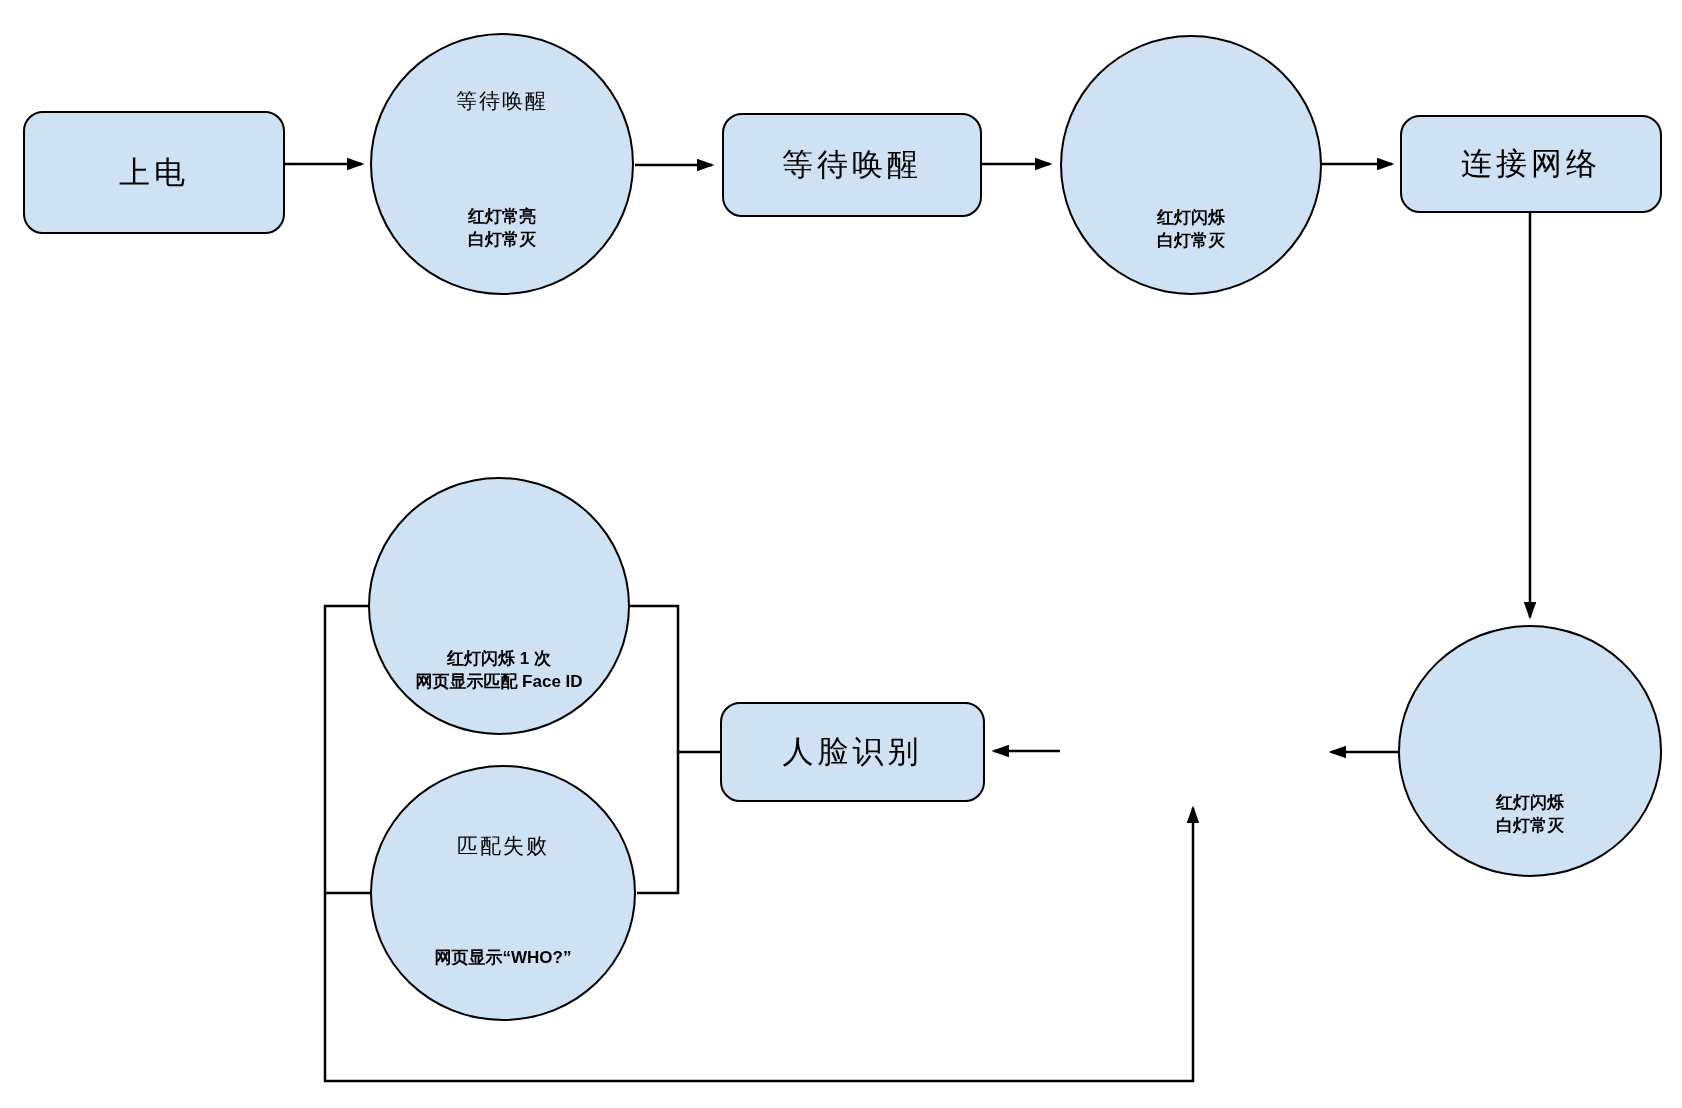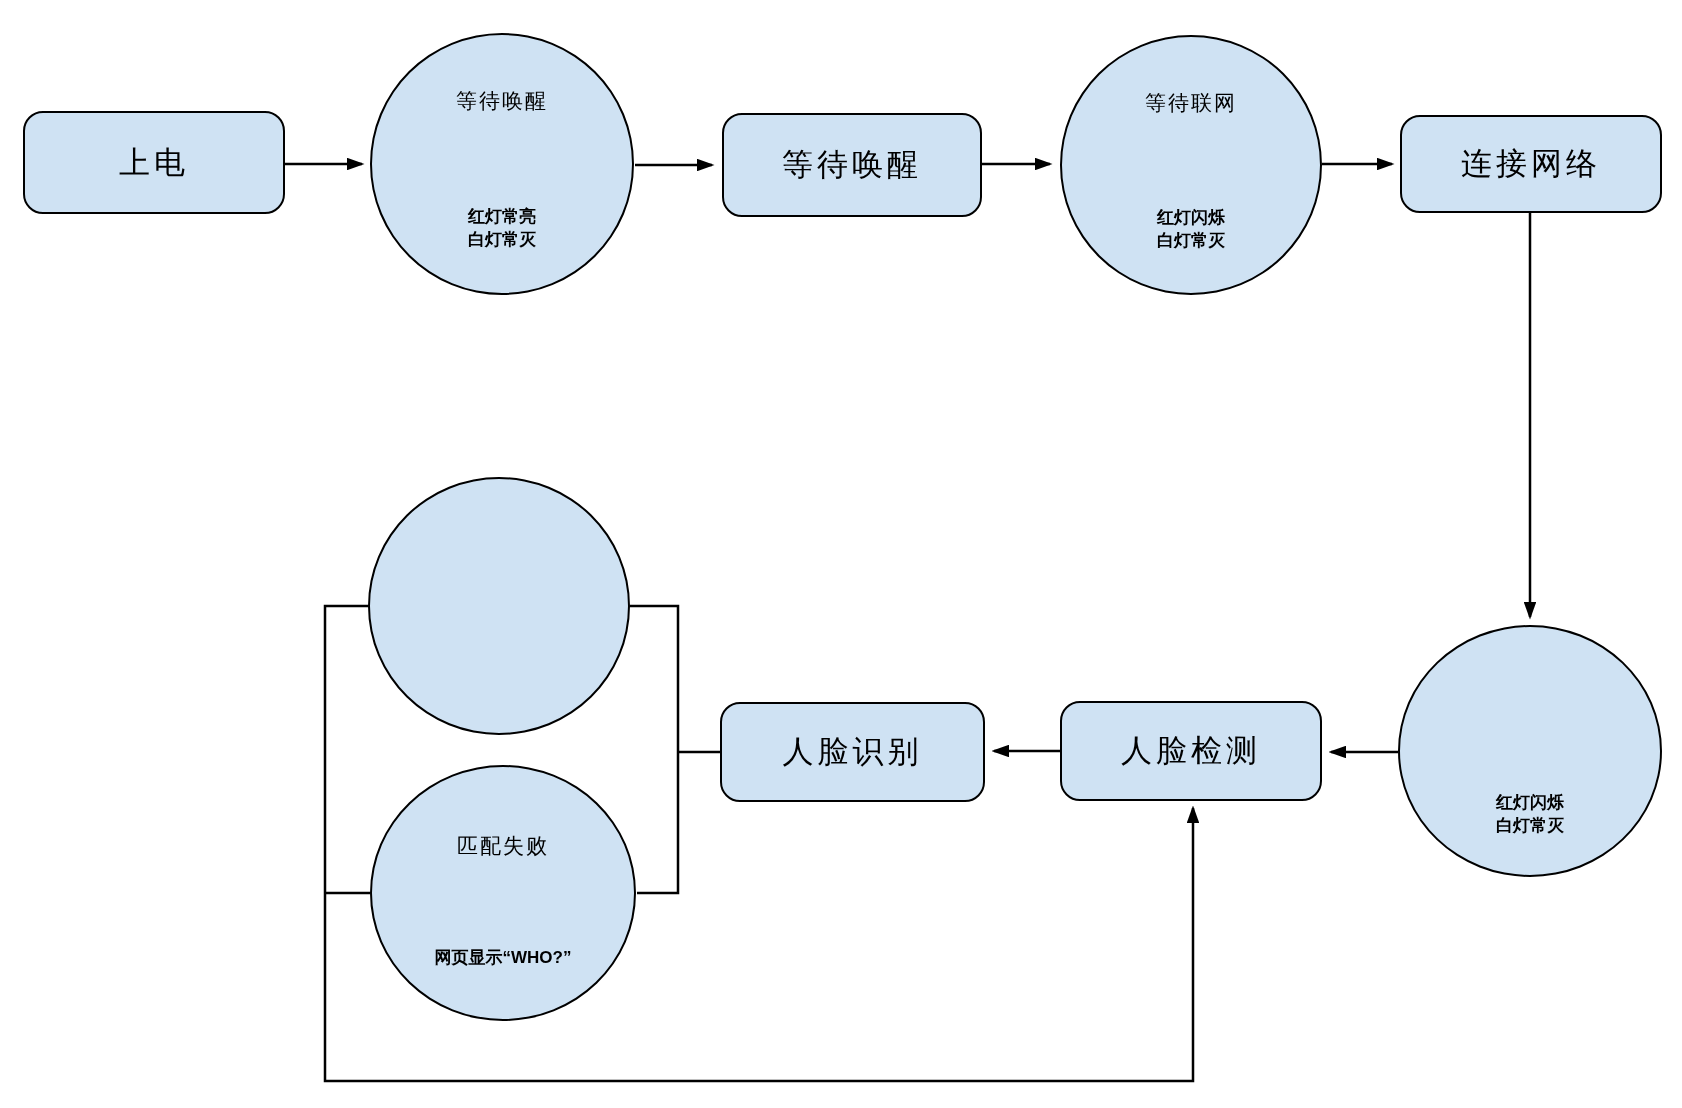--- a/index.html
+++ b/index.html
@@ -67,64 +67,64 @@
       <path d="M1530,213 V617" marker-end="url(#arrow)"></path>
       <path d="M1398,752 H1331" marker-end="url(#arrow)"></path>
       <path d="M1060,751 H994" marker-end="url(#arrow)"></path>
       <path d="M720,752 H678"></path>
       <path d="M630,606 H678 V893 H637"></path>
       <path d="M370,893 H325"></path>
       <path d="M368,606 H325 V1081 H1193 V808" marker-end="url(#arrow)"></path>
     </g>
   </svg>
 
-  <div class="node rect" style="left:23px;top:111px;width:262px;height:103px">
+  <div class="node rect" style="left:23px;top:111px;width:262px;height:123px">
     <span class="rect-label">上电</span>
   </div>
 
   <div class="node circle" style="left:370px;top:33px;width:264px;height:262px">
     <div class="c-title">等待唤醒</div>
     <div class="c-sub">
       <span>红灯常亮</span>
       <span>白灯常灭</span>
     </div>
   </div>
 
   <div class="node rect" style="left:722px;top:113px;width:260px;height:104px">
     <span class="rect-label">等待唤醒</span>
   </div>
 
   <div class="node circle" style="left:1060px;top:35px;width:262px;height:260px">
-    <div class="c-title">等待联网</div>
     <div class="c-sub">
       <span>红灯闪烁</span>
       <span>白灯常灭</span>
     </div>
   </div>
 
   <div class="node rect" style="left:1400px;top:115px;width:262px;height:98px">
     <span class="rect-label">连接网络</span>
   </div>
 
   <div class="node circle" style="left:1398px;top:625px;width:264px;height:252px">
     <div class="c-sub">
       <span>红灯闪烁</span>
       <span>白灯常灭</span>
     </div>
   </div>
 
-  <div class="node rect" style="left:1060px;top:701px;width:262px;height:100px">
-    <span class="rect-label">人脸检测</span>
-  </div>
 
   <div class="node rect" style="left:720px;top:702px;width:265px;height:100px">
     <span class="rect-label">人脸识别</span>
   </div>
 
   <div class="node circle" style="left:368px;top:477px;width:262px;height:258px">
+    <div class="c-sub">
+      <span>红灯闪烁 1 次</span>
+      <span>网页显示匹配 Face ID</span>
+    </div>
   </div>
 
   <div class="node circle" style="left:370px;top:765px;width:266px;height:256px">
     <div class="c-title title-low">匹配失败</div>
     <div class="c-sub sub-low">
       <span>网页显示“WHO?”</span>
     </div>
   </div>
 
 </div>

